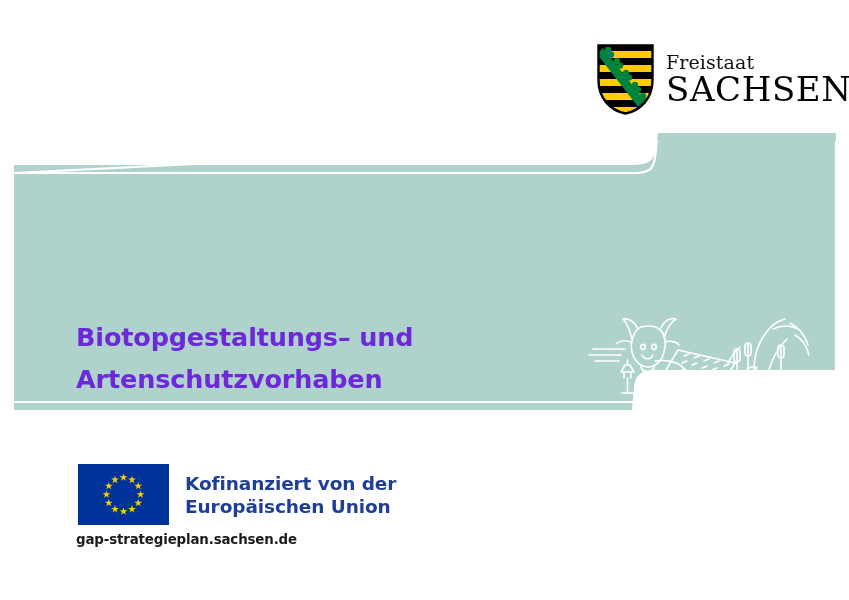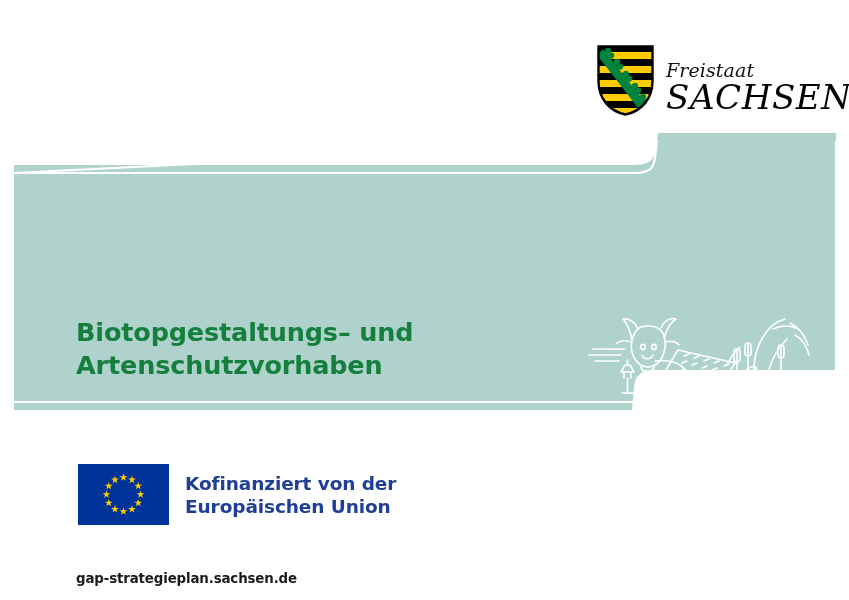--- a/index.html
+++ b/index.html
@@ -17,22 +17,21 @@
   }
 
   
   #sachsen-logo {
     position: absolute;
     left: 597px;
     top: 42px;
     width: 215px;
     height: 74px;
     display: flex;
-    align-items: flex-end;
-    font-style: italic;
+    align-items: center;
   }
   #coat-of-arms {
     width: 57px;
     height: 71px;
     flex: 0 0 auto;
     display: block;
   }
   #sachsen-wordmark {
     margin-left: 12px;
     display: flex;
@@ -73,23 +72,23 @@
   }
 
   #banner-text {
     position: absolute;
     left: 76px;
     top: 191px;
     width: 430px;
   }
   #banner-title {
     font-size: 25.5px;
-    line-height: 33px;
+    line-height: 42px;
     font-weight: 700;
-    color: #15803d;
+    color: #6d28d9;
     letter-spacing: -0.15px;
     white-space: pre-line;
     margin: 0;
   }
   #banner-subtitle {
     margin: 0;
     margin-top: 19px;
     font-size: 13.2px;
     line-height: 21px;
     color: #2c7a63;
@@ -129,21 +128,21 @@
     font-weight: 700;
     color: #1f3e96;
     white-space: pre-line;
     letter-spacing: -0.1px;
   }
 
   
   #footer-url {
     position: absolute;
     left: 76px;
-    top: 571px;
+    top: 532px;
     font-size: 13.4px;
     font-weight: 700;
     color: #1b1b1b;
     letter-spacing: -0.15px;
   }
 </style>
 </head>
 <body>
 
 <div id="sachsen-logo">

